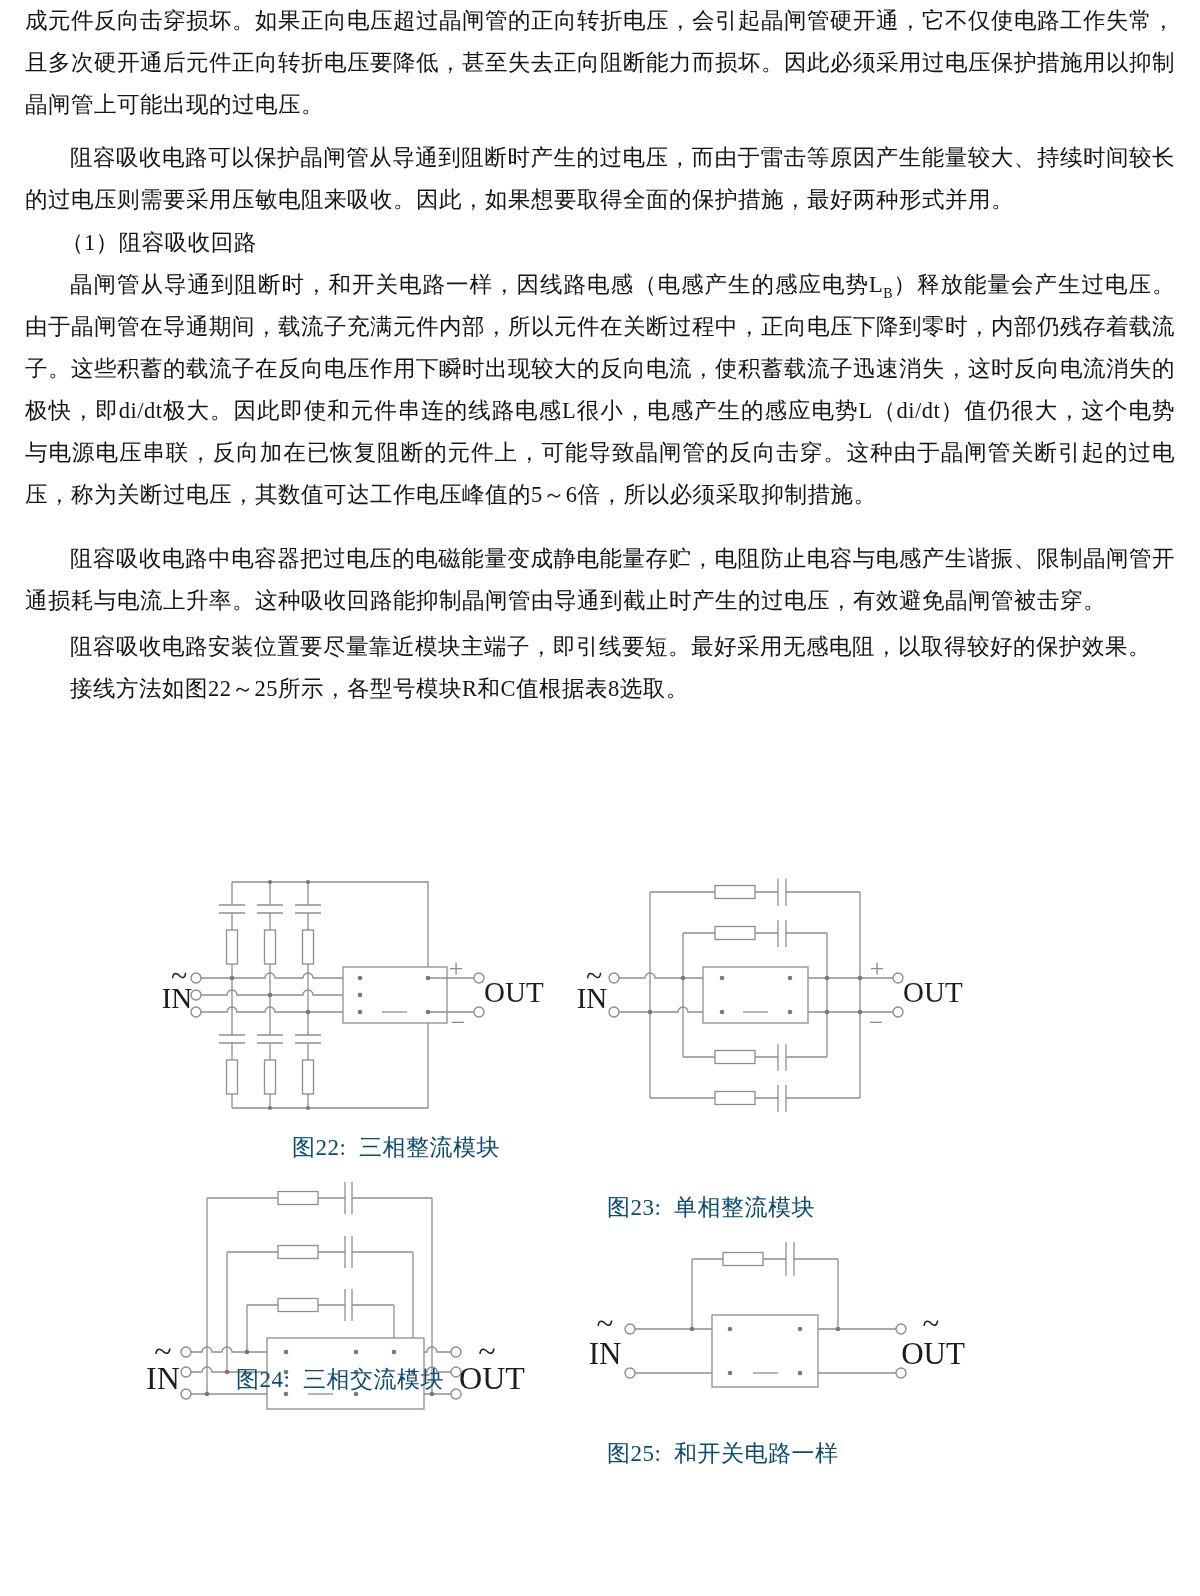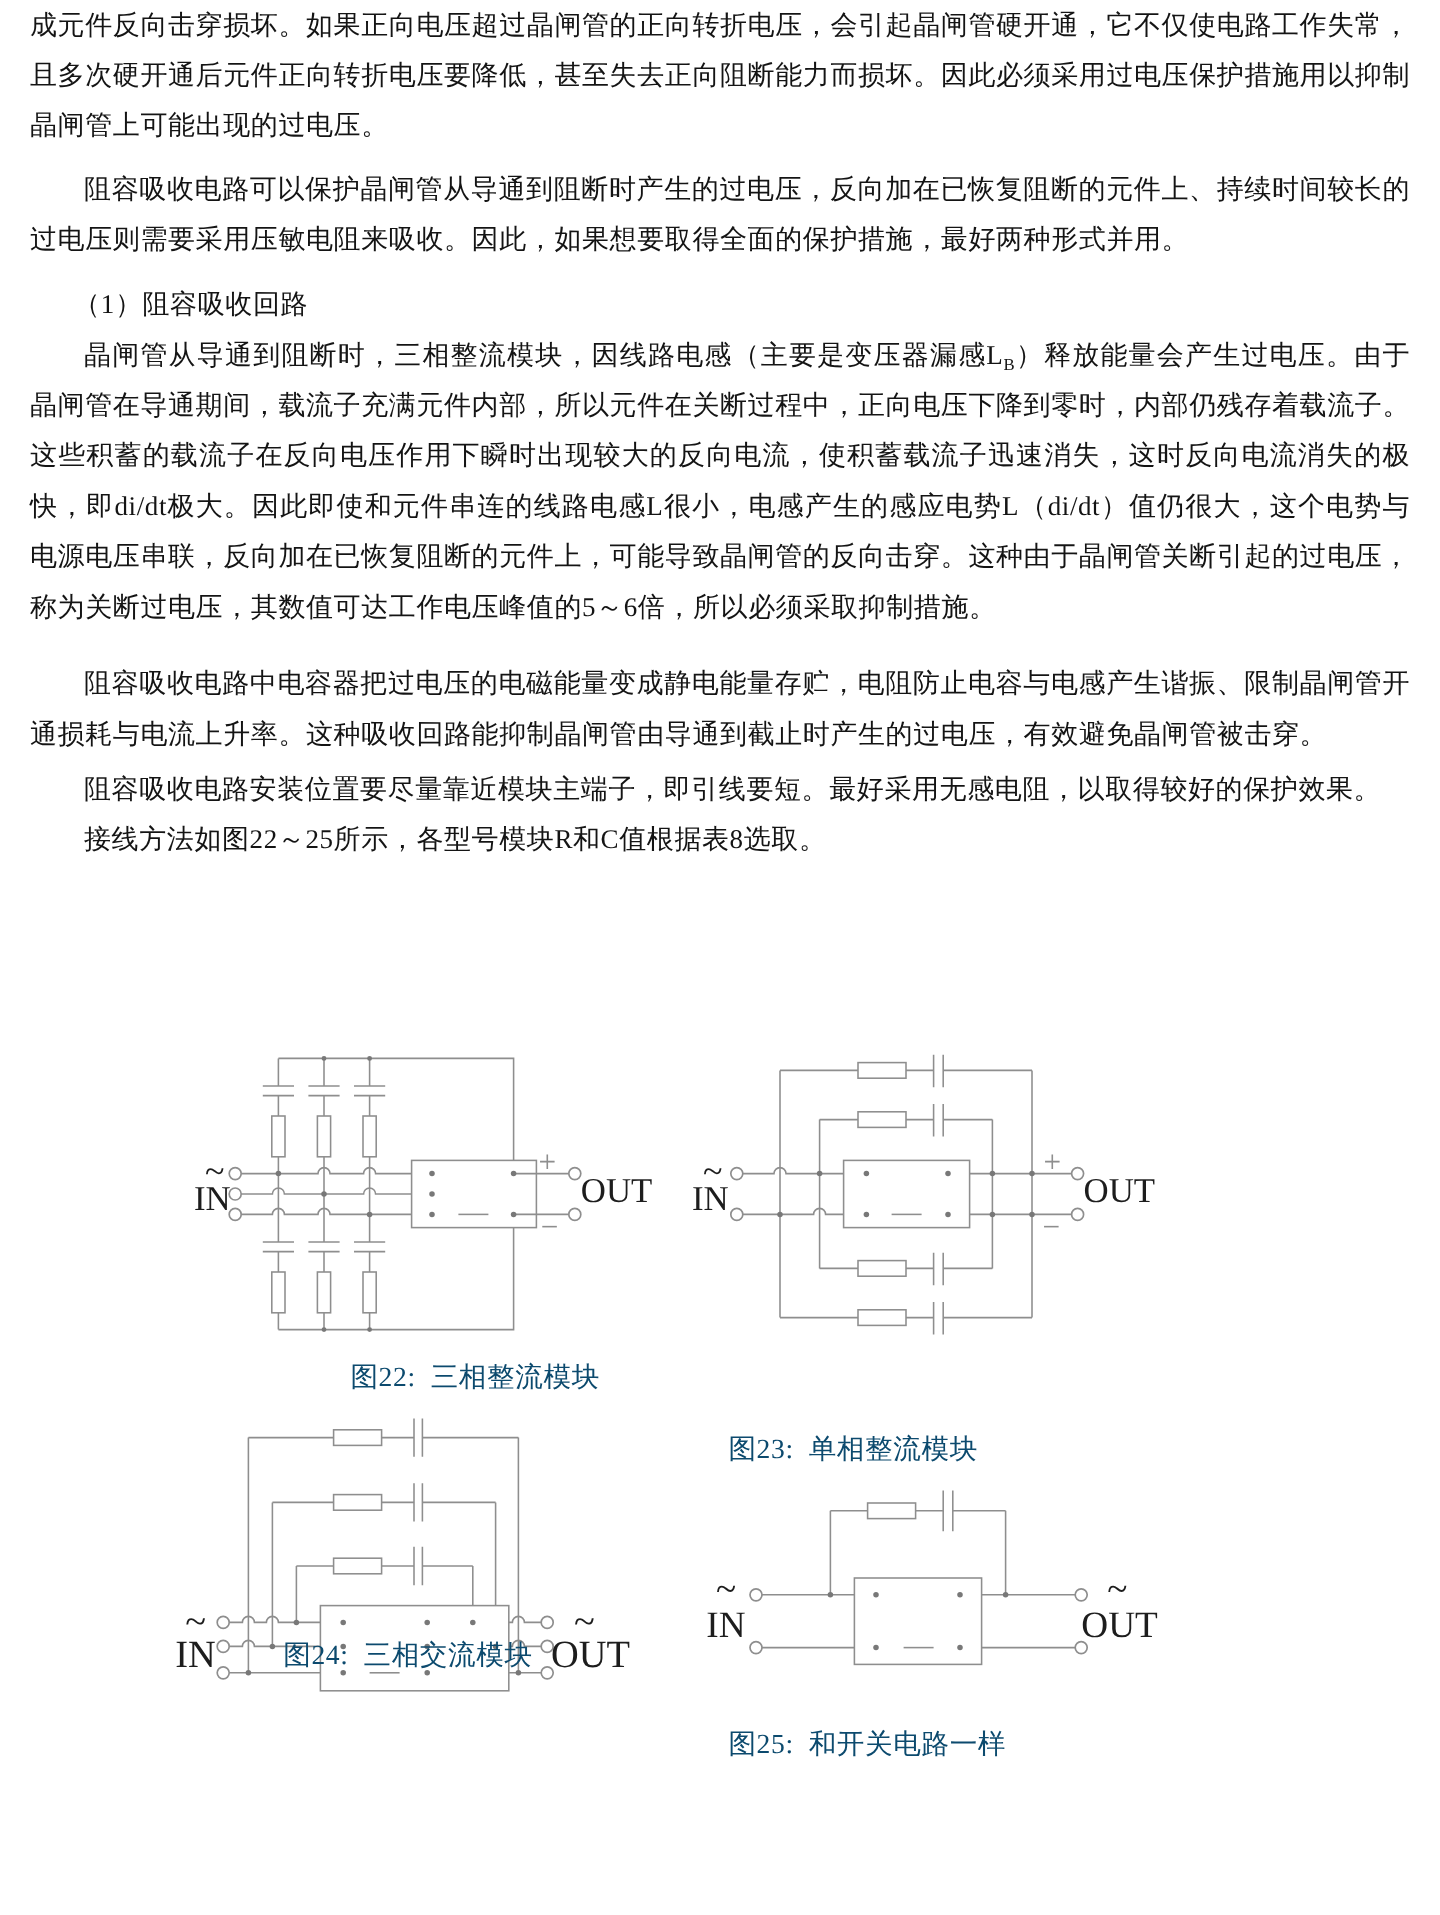--- a/index.html
+++ b/index.html
@@ -21,23 +21,23 @@
   .circuit-label{fill:#1d1d1d;font-family:"Liberation Serif","DejaVu Serif",serif;}
   .polarity{fill:#8e8e8e;font-family:"Liberation Serif","DejaVu Serif",serif;font-size:26px;}
 </style>
 </head>
 <body>
 
 <div class="page">
 
   <div class="text-block">
     <p class="para noindent">成元件反向击穿损坏。如果正向电压超过晶闸管的正向转折电压，会引起晶闸管硬开通，它不仅使电路工作失常，且多次硬开通后元件正向转折电压要降低，甚至失去正向阻断能力而损坏。因此必须采用过电压保护措施用以抑制晶闸管上可能出现的过电压。</p>
-    <p class="para" style="margin-top:11px">阻容吸收电路可以保护晶闸管从导通到阻断时产生的过电压，反向加在已恢复阻断的元件上、持续时间较长的过电压则需要采用压敏电阻来吸收。因此，如果想要取得全面的保护措施，最好两种形式并用。</p>
-    <p class="para item" style="margin-top:12px">（1）阻容吸收回路</p>
-    <p class="para"><span>晶闸管从导通到阻断时，三相整流模块，因线路电感（主要是变压器漏感L</span><sub>B</sub><span>）释放能量会产生过电压。由于晶闸管在导通期间，载流子充满元件内部，所以元件在关断过程中，正向电压下降到零时，内部仍残存着载流子。这些积蓄的载流子在反向电压作用下瞬时出现较大的反向电流，使积蓄载流子迅速消失，这时反向电流消失的极快，即di/dt极大。因此即使和元件串连的线路电感L很小，电感产生的感应电势L（di/dt）值仍很大，这个电势与电源电压串联，反向加在已恢复阻断的元件上，可能导致晶闸管的反向击穿。这种由于晶闸管关断引起的过电压，称为关断过电压，其数值可达工作电压峰值的5～6倍，所以必须采取抑制措施。</span></p>
+    <p class="para" style="margin-top:11px">阻容吸收电路可以保护晶闸管从导通到阻断时产生的过电压，而由于雷击等原因产生能量较大、持续时间较长的过电压则需要采用压敏电阻来吸收。因此，如果想要取得全面的保护措施，最好两种形式并用。</p>
+    <p class="para item" style="margin-top:1px">（1）阻容吸收回路</p>
+    <p class="para"><span>晶闸管从导通到阻断时，和开关电路一样，因线路电感（电感产生的感应电势L</span><sub>B</sub><span>）释放能量会产生过电压。由于晶闸管在导通期间，载流子充满元件内部，所以元件在关断过程中，正向电压下降到零时，内部仍残存着载流子。这些积蓄的载流子在反向电压作用下瞬时出现较大的反向电流，使积蓄载流子迅速消失，这时反向电流消失的极快，即di/dt极大。因此即使和元件串连的线路电感L很小，电感产生的感应电势L（di/dt）值仍很大，这个电势与电源电压串联，反向加在已恢复阻断的元件上，可能导致晶闸管的反向击穿。这种由于晶闸管关断引起的过电压，称为关断过电压，其数值可达工作电压峰值的5～6倍，所以必须采取抑制措施。</span></p>
     <p class="para" style="margin-top:22px">阻容吸收电路中电容器把过电压的电磁能量变成静电能量存贮，电阻防止电容与电感产生谐振、限制晶闸管开通损耗与电流上升率。这种吸收回路能抑制晶闸管由导通到截止时产生的过电压，有效避免晶闸管被击穿。</p>
     <p class="para" style="margin-top:4px">阻容吸收电路安装位置要尽量靠近模块主端子，即引线要短。最好采用无感电阻，以取得较好的保护效果。</p>
     <p class="para">接线方法如图22～25所示，各型号模块R和C值根据表8选取。</p>
   </div>
 
   <svg class="fig-svg" width="1200" height="660" viewBox="0 850 1200 660">
 
     <g>
 
       <path class="wire" d="M232 882 H428 V978 M232 1108 H428 V1012"></path>

